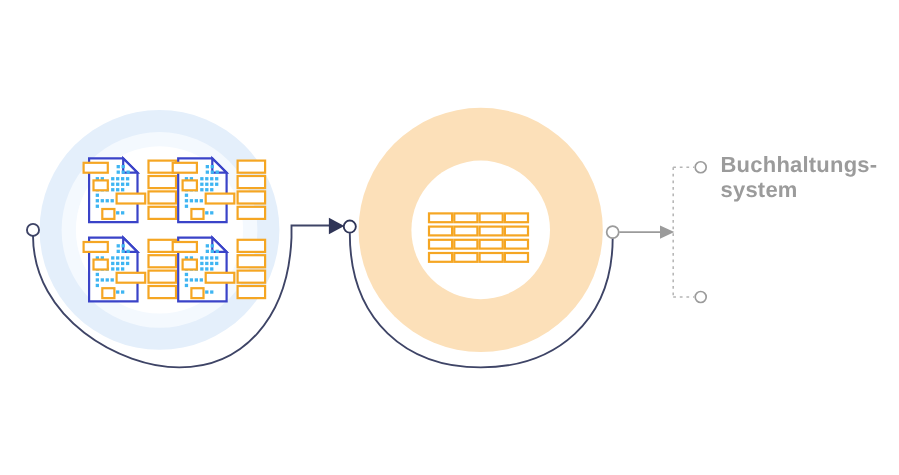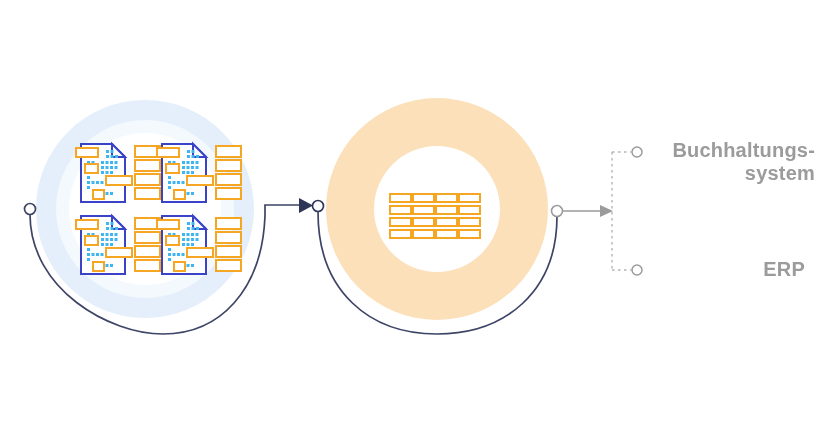--- a/index.html
+++ b/index.html
@@ -3,21 +3,21 @@
 <meta charset="utf-8">
 <style>
   html,body{margin:0;padding:0;}
   body{
     width:817px;height:432px;
     background:#ffffff;
     font-family:"Liberation Sans", sans-serif;
     overflow:hidden;
     position:relative;
   }
-  #stage{position:absolute;left:0;top:0;width:817px;height:384px;text-align:right;}
+  #stage{position:absolute;left:0;top:0;width:817px;height:384px;}
   svg.layer{position:absolute;left:0;top:0;width:817px;height:432px;overflow:visible;}
   .label{
     position:absolute;
     font-weight:bold;
     color:#9b9b9b;
     font-size:20px;
     line-height:23px;
     letter-spacing:0.2px;
     white-space:pre-line;
   }
@@ -159,15 +159,14 @@
       <rect x="459" y="194" width="21" height="8"></rect>
       <rect x="459" y="206" width="21" height="8"></rect>
       <rect x="459" y="218" width="21" height="8"></rect>
       <rect x="459" y="230" width="21" height="8"></rect>
     </g>
   </svg>
 
   <div class="label" id="lbl-acc">Buchhaltungs-
 system</div>
 
-  <div class="label" id="lbl-erp">ERP</div>
 
 </div>
 
 </body></html>

